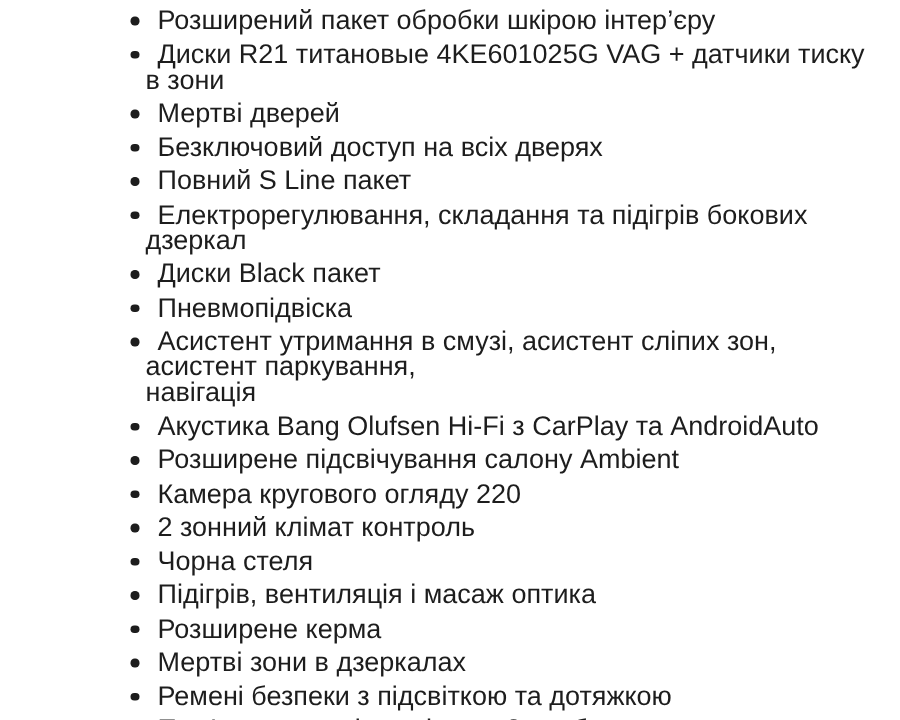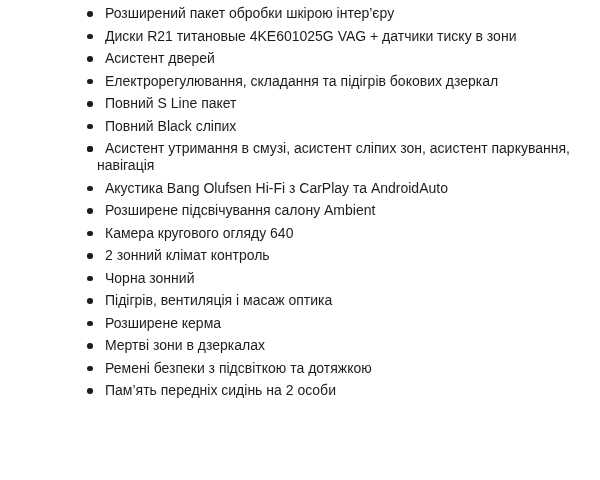--- a/index.html
+++ b/index.html
@@ -24,21 +24,21 @@
     list-style: none;
     margin: 0;
     padding: 5px 0 0 85px;
     width: 505px;
   }
   ul.features li {
     position: relative;
     padding-left: 12px;
     text-indent: 8px;
     margin-bottom: 5.5px;
-    font-size: 14px;
+    font-size: 18px;
     line-height: 17px;
     color: var(--text, #1d1d1d);
   }
   .bullet {
     position: absolute;
     left: 2px;
     top: 6px;
     width: 5.5px;
     height: 5.5px;
     border-radius: 50%;
@@ -53,52 +53,55 @@
 
 <div class="page">
   <ul class="features">
       <li>
     <span class="bullet"></span><span class="feature-text">Розширений пакет обробки шкірою інтер’єру</span>
   </li>
       <li>
     <span class="bullet"></span><span class="feature-text">Диски R21 титановые 4KE601025G VAG + датчики тиску в зони</span>
   </li>
       <li>
-    <span class="bullet"></span><span class="feature-text">Асистент дверей</span>
+    <span class="bullet"></span><span class="feature-text">Мертві дверей</span>
+  </li>
+      <li>
+    <span class="bullet"></span><span class="feature-text">Безключовий доступ на всіх дверях</span>
+  </li>
+      <li>
+    <span class="bullet"></span><span class="feature-text">Повний S Line пакет</span>
   </li>
       <li>
     <span class="bullet"></span><span class="feature-text">Електрорегулювання, складання та підігрів бокових дзеркал</span>
   </li>
       <li>
-    <span class="bullet"></span><span class="feature-text">Повний S Line пакет</span>
+    <span class="bullet"></span><span class="feature-text">Диски Black пакет</span>
   </li>
       <li>
-    <span class="bullet"></span><span class="feature-text">Повний Black сліпих</span>
-  </li>
-      <li>
-    <span class="bullet"></span>
+    <span class="bullet"></span><span class="feature-text">Пневмопідвіска</span>
   </li>
       <li>
     <span class="bullet"></span><span class="feature-text">Асистент утримання в смузі, асистент сліпих зон, асистент паркування,
 навігація</span>
   </li>
       <li>
     <span class="bullet"></span><span class="feature-text">Акустика Bang Olufsen Hi-Fi з CarPlay та AndroidAuto</span>
   </li>
       <li>
     <span class="bullet"></span><span class="feature-text">Розширене підсвічування салону Ambient</span>
   </li>
       <li>
-    <span class="bullet"></span><span class="feature-text">Камера кругового огляду 640</span>
+    <span class="bullet"></span><span class="feature-text">Камера кругового огляду 220</span>
   </li>
       <li>
     <span class="bullet"></span><span class="feature-text">2 зонний клімат контроль</span>
   </li>
       <li>
-    <span class="bullet"></span><span class="feature-text">Чорна зонний</span>
+    <span class="bullet"></span><span class="feature-text">Чорна стеля</span>
   </li>
       <li>
     <span class="bullet"></span><span class="feature-text">Підігрів, вентиляція і масаж оптика</span>
   </li>
       <li>
     <span class="bullet"></span><span class="feature-text">Розширене керма</span>
   </li>
       <li>
     <span class="bullet"></span><span class="feature-text">Мертві зони в дзеркалах</span>
   </li>

